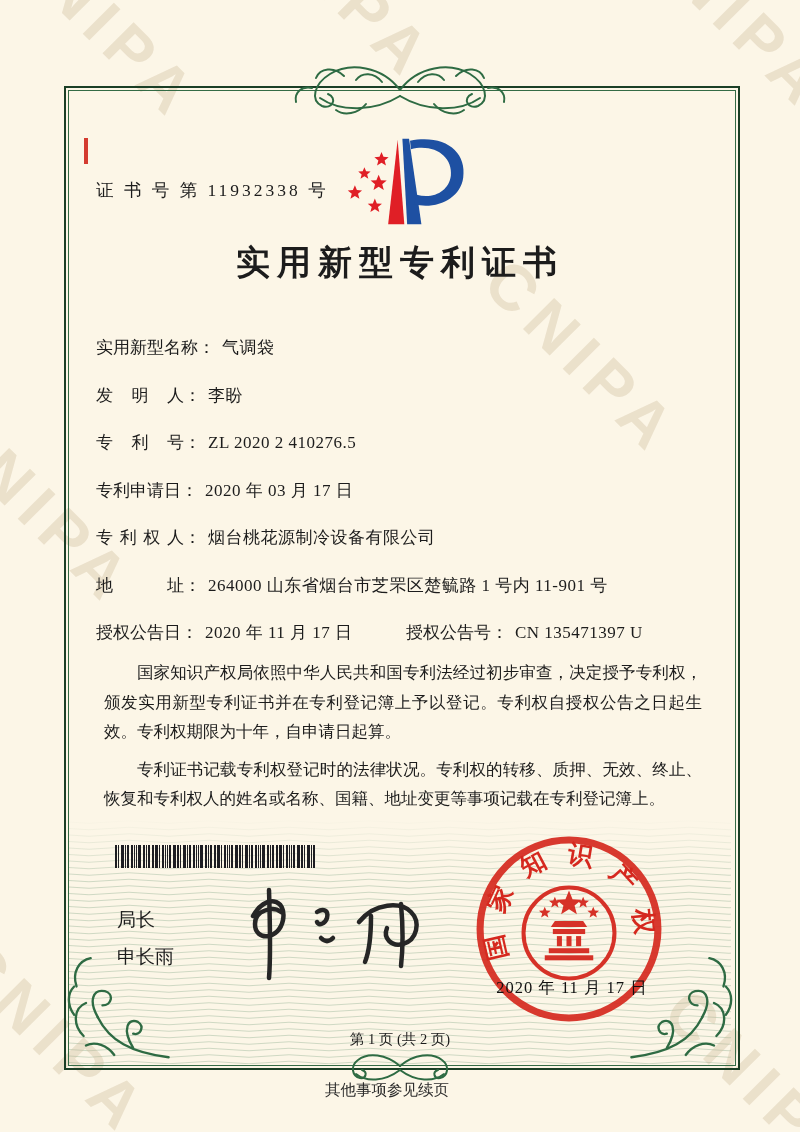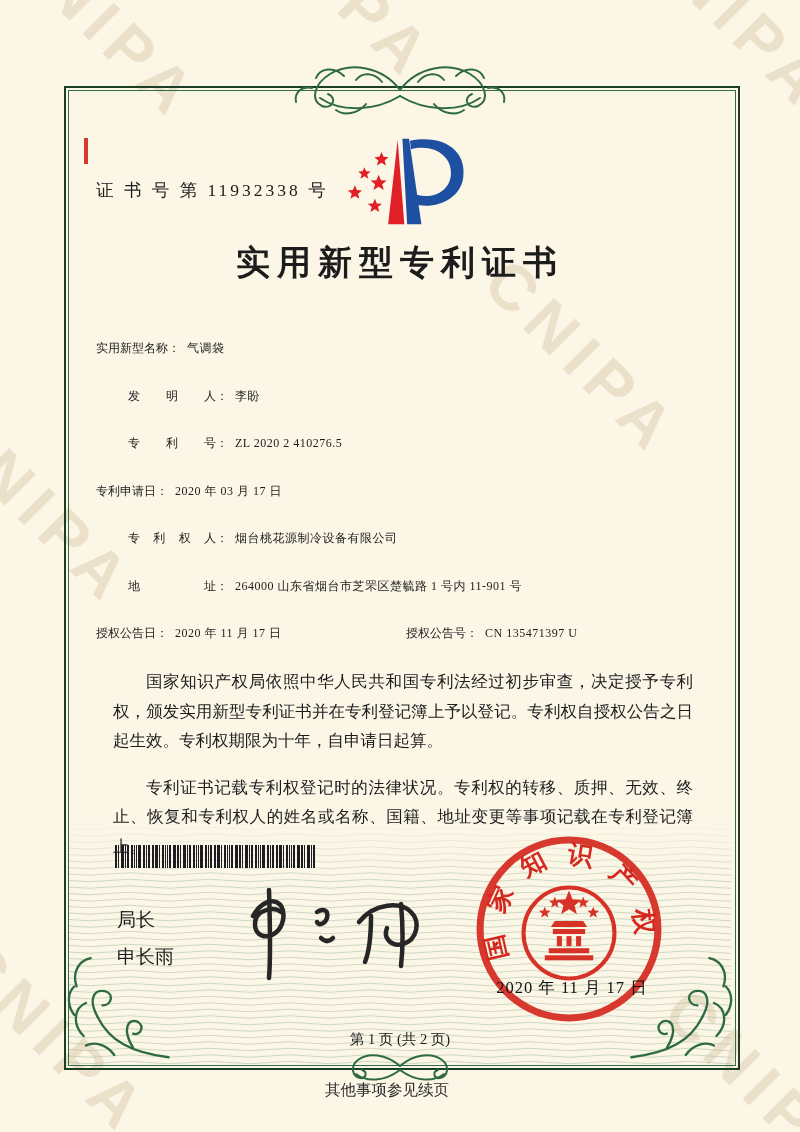--- a/index.html
+++ b/index.html
@@ -29,30 +29,30 @@
   
   .orn{position:absolute;z-index:3;pointer-events:none;}
   .orn path{fill:none;stroke:#2e6b43;stroke-width:2;stroke-linecap:round;}
   
   #cert-number{position:absolute;left:96px;top:130px;font-size:17.5px;letter-spacing:3px;z-index:4;margin-top:48px;}
   #red-mark{position:absolute;left:84px;top:138px;width:4px;height:26px;background:#d43b30;z-index:4;}
   #logo{position:absolute;left:334px;top:124px;z-index:4;}
   #title{position:absolute;left:0;top:240px;width:800px;text-align:center;
     font-size:34px;font-weight:bold;letter-spacing:7px;z-index:4;}
   
-  #fields{position:absolute;left:96px;top:336px;width:620px;z-index:4;font-size:12px;}
+  #fields{position:absolute;left:96px;top:336px;width:620px;z-index:4;font-size:17px;}
   .frow{position:relative;height:47.5px;line-height:24px;white-space:nowrap;}
   .flabel{display:inline-block;}
-  .jl{width:88px;text-align:justify;text-align-last:justify;margin-left:32px;}
+  .jl{width:88px;text-align:justify;text-align-last:justify;}
   .fvalue{margin-left:7px;letter-spacing:0.5px;}
   .grant2{position:absolute;left:310px;top:0;}
   
   #body-text{position:absolute;left:96px;top:650px;width:614px;z-index:4;
     font-size:16.5px;line-height:29.5px;text-align:justify;}
-  #body-text p{margin:17px;text-indent:2em;}
+  #body-text p{margin:8px;text-indent:2em;}
   
   #barcode{position:absolute;left:115px;top:845px;width:205px;height:23px;z-index:4;}
   
   #signer{position:absolute;left:117px;top:901px;z-index:4;font-size:19px;line-height:37px;}
   #signature{position:absolute;left:225px;top:882px;z-index:4;}
   #signature path{fill:none;stroke:#262626;stroke-width:4.5;stroke-linecap:round;stroke-linejoin:round;}
   
   #seal{position:absolute;left:472px;top:832px;z-index:5;}
   #seal-date{position:absolute;left:492px;top:977px;width:160px;text-align:center;
     font-size:16.5px;letter-spacing:1px;color:#111;z-index:6;}

